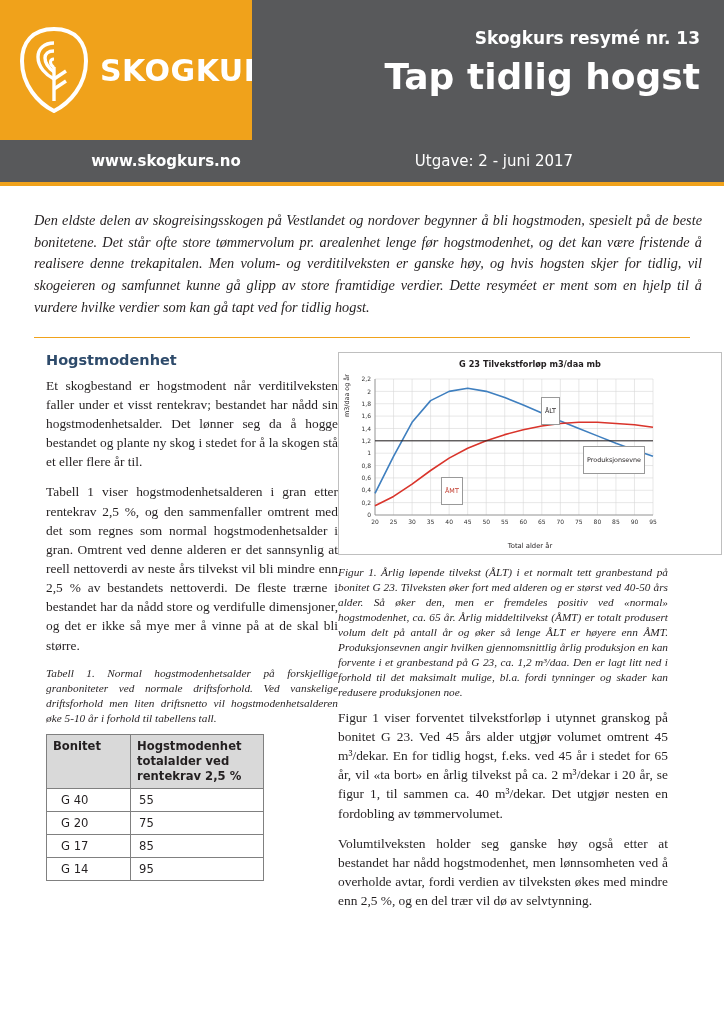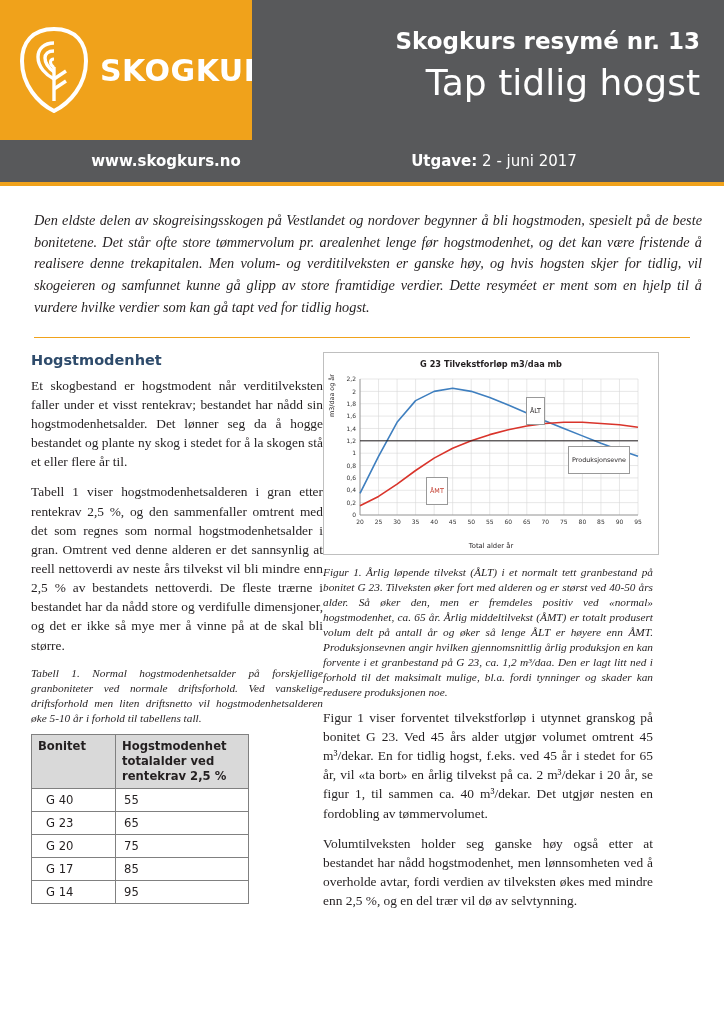--- a/index.html
+++ b/index.html
@@ -38,28 +38,28 @@
   }
   .title-block {
     flex: 1;
     background: #58595b;
     color: #ffffff;
     text-align: right;
     padding: 28px 24px 0 0;
   }
   .resume-line {
     font-family: "DejaVu Sans", sans-serif;
-    font-size: 23px;
+    font-size: 17px;
     font-weight: bold;
     margin-bottom: 10px;
   }
   .main-title {
     font-family: "DejaVu Sans", sans-serif;
     font-size: 36px;
-    font-weight: normal;
+    font-weight: bold;
     line-height: 1.05;
     text-align: right;
   }
 
   
   .subheader {
     display: flex;
     height: 42px;
     background: #58595b;
     color: #ffffff;
@@ -72,21 +72,21 @@
     font-size: 15px;
     font-weight: bold;
     padding-left: 32px;
   }
   .subheader .edition {
     flex: 1;
     text-align: center;
     font-size: 15px;
     padding-right: 36px;
   }
-  .subheader .edition b { font-weight: bold; }
+  .subheader .edition b { font-weight: normal; }
   .rule-orange {
     height: 4px;
     background: #f0a21b;
     width: 100%;
   }
 
   
   .intro {
     margin: 24px 22px 0 34px;
     font-style: italic;
@@ -95,21 +95,21 @@
     text-align: justify;
   }
   .intro-rule {
     margin: 18px 34px 0 34px;
     border-top: 1px solid #f0a21b;
   }
 
   
   .columns {
     display: flex;
-    margin: 14px 34px 0 31px;
+    margin: 14px 34px 0 46px;
   }
   .col-left { width: 292px; }
   .col-right { width: 330px; }
 
   h2.section {
     font-family: "DejaVu Sans", sans-serif;
     font-size: 14.5px;
     font-weight: bold;
     color: #2e4b6b;
     margin: 0 0 8px 0;
@@ -150,21 +150,21 @@
     padding: 4px 8px;
     background: #ffffff;
   }
   table.bonitet td.c1 { padding-left: 14px; }
 
   
   .figure {
     border: 1px solid #bfbfbf;
     background: #ffffff;
     padding: 6px 6px 4px 6px;
-    width: 336px;
+    width: 384px;
   }
   .fig-title {
     text-align: center;
     font-family: "DejaVu Sans", sans-serif;
     font-size: 8.2px;
     font-weight: bold;
     margin-bottom: 2px;
   }
   .plot-wrap { position: relative; width: 318px; height: 170px; }
   .plot-wrap svg { display: block; }
@@ -244,24 +244,20 @@
       <thead>
         <tr>
           <th class="c1">Bonitet</th>
           <th>Hogstmodenhet totalalder ved rentekrav 2,5 %</th>
         </tr>
       </thead>
       <tbody>
         <tr>
           <td class="c1">G 40</td>
           <td>55</td>
-        </tr>
-        <tr>
-          <td class="c1">G 23</td>
-          <td>65</td>
         </tr>
         <tr>
           <td class="c1">G 20</td>
           <td>75</td>
         </tr>
         <tr>
           <td class="c1">G 17</td>
           <td>85</td>
         </tr>
         <tr>

